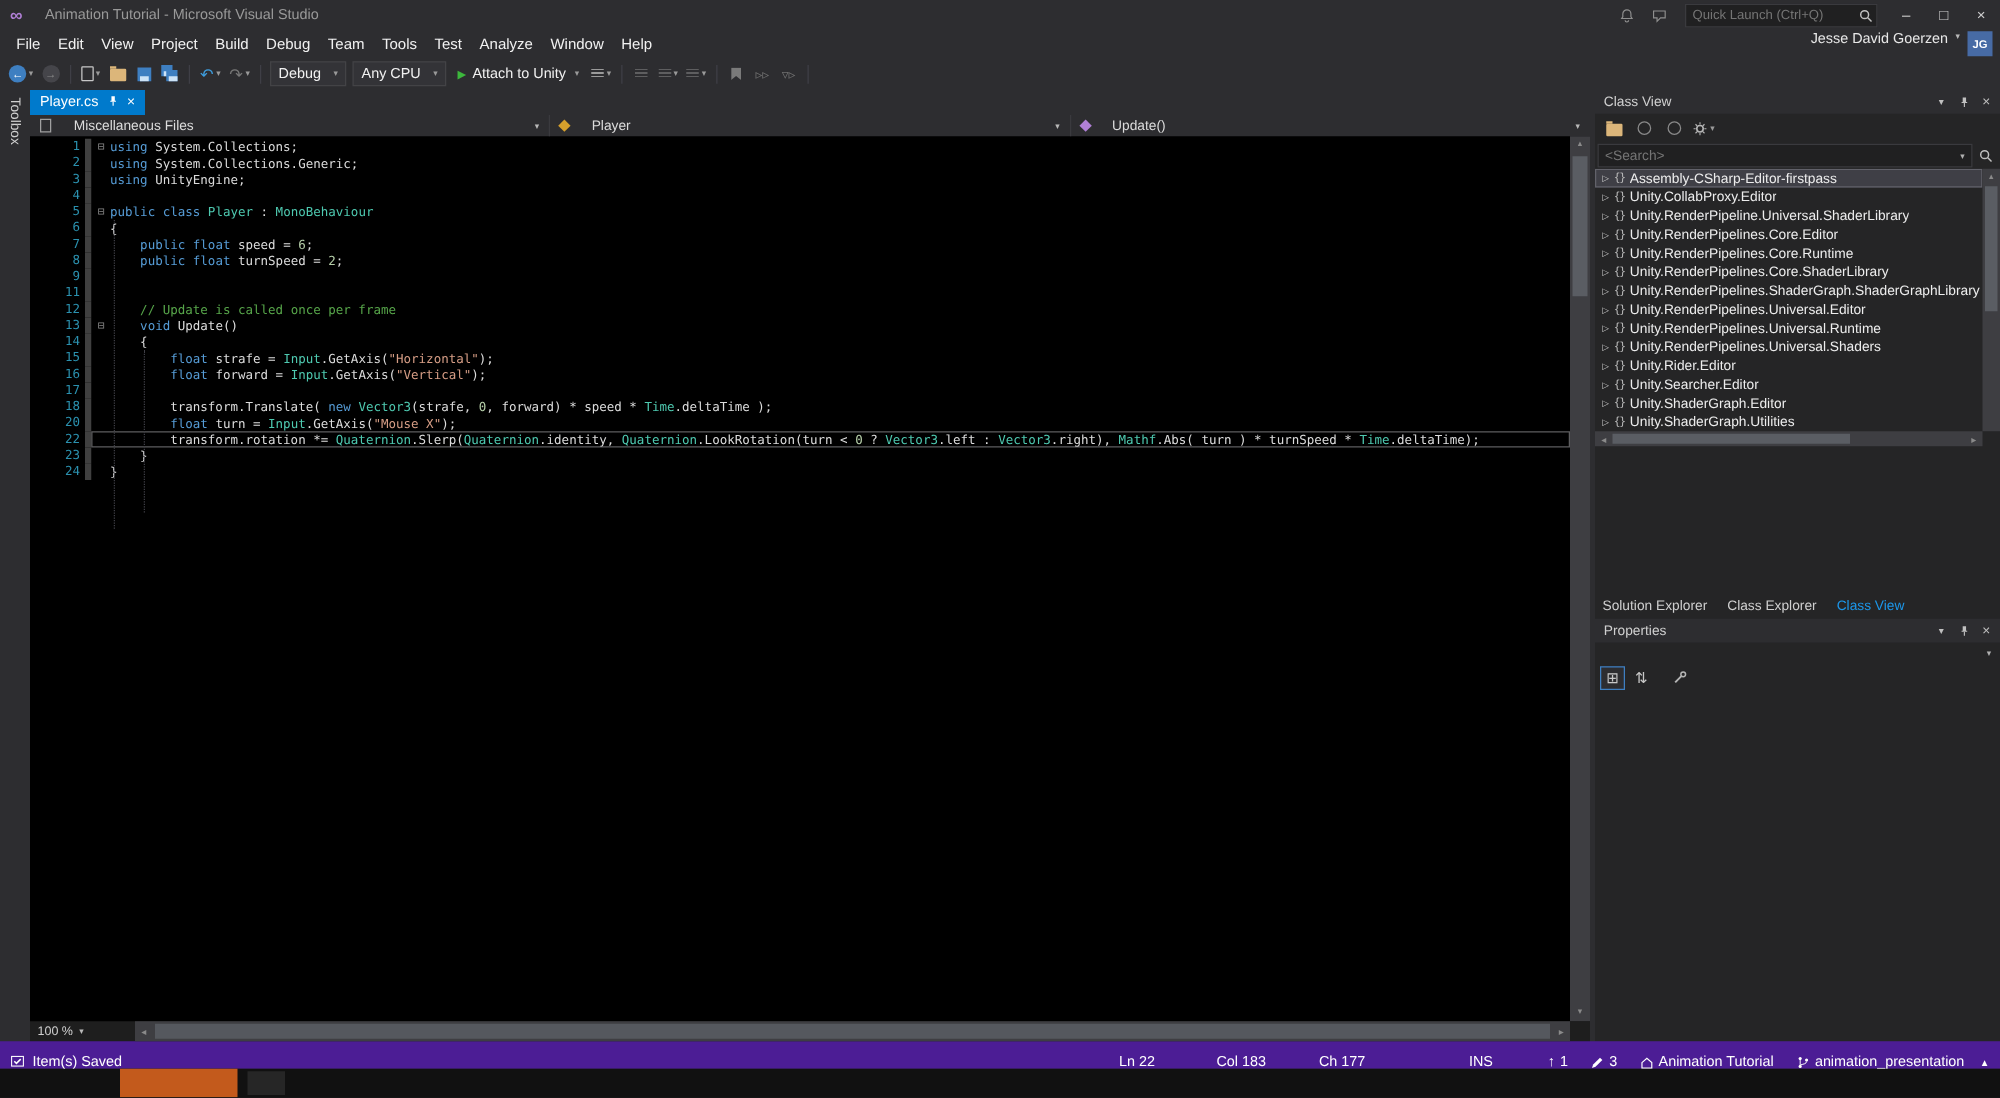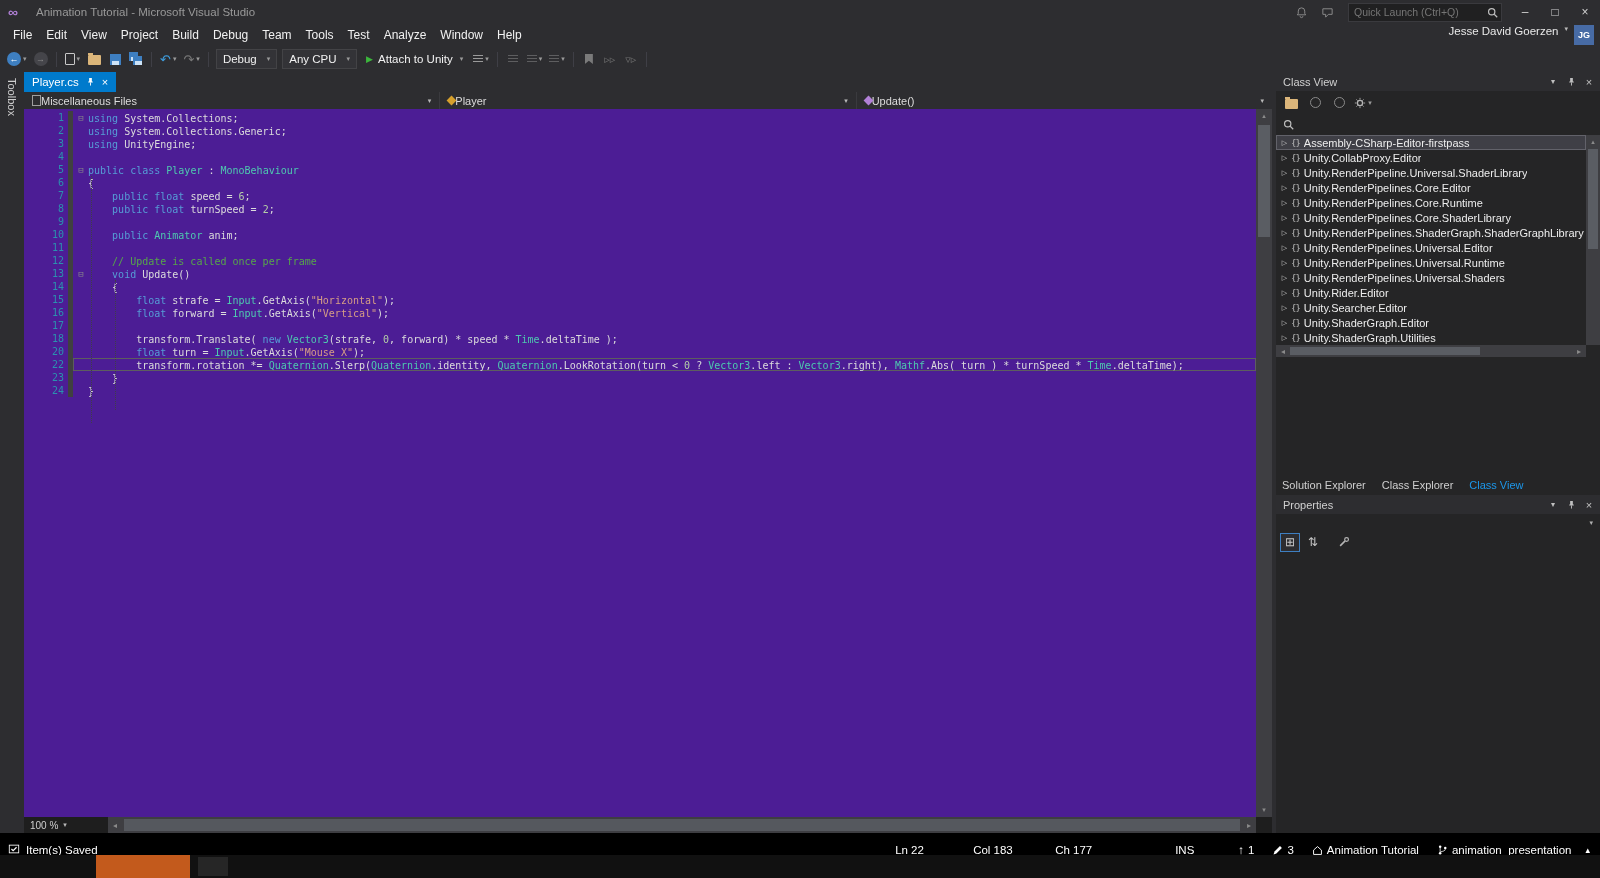--- a/index.html
+++ b/index.html
@@ -51,26 +51,26 @@
   .bars{width:10px;height:9px;background:repeating-linear-gradient(to bottom,#9a9a9a 0 1px,transparent 1px 3px)}
   .bars.dim{opacity:.45}
   .bm{width:8px;height:10px;background:#7a7a7a;clip-path:polygon(0 0,100% 0,100% 100%,50% 68%,0 100%)}
   .dim-glyph{color:#6f6f6f;font-size:11px}
 
   
   .main{flex:1;display:flex;min-height:0}
   .toolbox-strip{width:24px;flex:none;display:flex;justify-content:center;padding-top:6px;background:#2d2d30}
   .toolbox-label{writing-mode:vertical-rl;font-size:11px;color:#d0d0d0}
 
-  .editor-col{width:1248px;flex:none;display:flex;flex-direction:column;background:#4c1d95}
+  .editor-col{width:1248px;flex:none;display:flex;flex-direction:column;background:#000000}
   .tab-row{height:20px;flex:none;background:#2d2d30;display:flex}
   .doc-tab{background:#007acc;color:#fff;display:flex;align-items:center;gap:7px;padding:0 8px;font-size:11.5px}
   .tab-close{font-size:11px;color:#fff;line-height:1}
   .nav-bar{height:17px;flex:none;display:flex;background:#2d2d30}
-  .nav-combo{flex:1;display:flex;align-items:center;gap:0;padding:0 8px;font-size:11px;color:#dcdcdc;border-right:1px solid #3a3a3e}
+  .nav-combo{flex:1;display:flex;align-items:center;gap:18px;padding:0 8px;font-size:11px;color:#dcdcdc;border-right:1px solid #3a3a3e}
   .nav-combo:last-child{border-right:0}
   .nav-caret{margin-left:auto;font-size:7px;color:#b9b9b9}
   .nav-file-icon{width:9px;height:11px;border:1px solid #9f9f9f}
   .class-badge{width:7px;height:7px;background:#d6a02c;transform:rotate(45deg)}
   .method-badge{width:7px;height:7px;background:#b180d7;transform:rotate(45deg)}
 
   .code-area{flex:1;display:flex;min-height:0}
   .code-scroll{flex:1;min-width:0;padding-top:2px;position:relative;overflow:hidden}
   .code-line{display:flex;height:13px;line-height:13px;font-family:"DejaVu Sans Mono",monospace;font-size:10px;white-space:pre}
   .ln{width:40px;flex:none;text-align:right;color:#2b91af}
@@ -129,21 +129,21 @@
   .panel-tab{color:#cfcfcf}
   .panel-tab.active{color:#1c97ea}
   .props-section{flex:1;display:flex;flex-direction:column;min-height:0}
   .props-combo{height:17px;flex:none;display:flex;align-items:center;justify-content:flex-end;padding:0 7px;color:#b0b0b0;font-size:7px}
   .props-toolbar{height:22px;flex:none;display:flex;align-items:center;gap:3px;padding:0 4px}
   .pt-btn{width:20px;height:19px;display:flex;align-items:center;justify-content:center;color:#c8c8c8;font-size:12px}
   .pt-btn.selected{background:#2d2d30;outline:1px solid #3e7fc1;outline-offset:-1px}
   .props-space{flex:1}
 
   
-  .statusbar{height:22px;flex:none;background:#000000;display:flex;align-items:center;color:#fff;font-size:11.5px;padding:12px 10px 0 8px;gap:6px}
+  .statusbar{height:22px;flex:none;background:#4c1d95;display:flex;align-items:center;color:#fff;font-size:11.5px;padding:12px 10px 0 8px;gap:6px}
   .sb-flex{flex:1}
   .sb-ln{width:72px;flex:none}
   .sb-colf{width:76px;flex:none}
   .sb-ch{width:72px;flex:none}
   .sb-ins{flex:none;margin:0 26px 0 42px}
   .sb-group{display:flex;align-items:center;gap:4px;flex:none;margin-left:12px}
   .sb-caret{font-size:9px;margin-left:8px;flex:none}
 
   
   .taskbar{height:23px;flex:none;background:#111;position:relative}
@@ -324,21 +324,20 @@
           <div>
               <div class="code-line"><span class="ln">1</span><span class="ind on"></span><span class="line-body"><span class="fold">⊟</span><span class="code-text"><span class="tk-k">using</span><span class="tk-p"> System.Collections;</span></span></span></div>
               <div class="code-line"><span class="ln">2</span><span class="ind on"></span><span class="line-body"><span class="fold"></span><span class="code-text"><span class="tk-k">using</span><span class="tk-p"> System.Collections.Generic;</span></span></span></div>
               <div class="code-line"><span class="ln">3</span><span class="ind on"></span><span class="line-body"><span class="fold"></span><span class="code-text"><span class="tk-k">using</span><span class="tk-p"> UnityEngine;</span></span></span></div>
               <div class="code-line"><span class="ln">4</span><span class="ind on"></span><span class="line-body"><span class="fold"></span><span class="code-text"></span></span></div>
               <div class="code-line"><span class="ln">5</span><span class="ind on"></span><span class="line-body"><span class="fold">⊟</span><span class="code-text"><span class="tk-k">public</span><span class="tk-p"> </span><span class="tk-k">class</span><span class="tk-p"> </span><span class="tk-t">Player</span><span class="tk-p"> : </span><span class="tk-t">MonoBehaviour</span></span></span></div>
               <div class="code-line"><span class="ln">6</span><span class="ind on"></span><span class="line-body"><span class="fold"></span><span class="code-text"><span class="tk-p">{</span></span></span></div>
               <div class="code-line"><span class="ln">7</span><span class="ind on"></span><span class="line-body"><span class="fold"></span><span class="code-text"><span class="tk-p">    </span><span class="tk-k">public</span><span class="tk-p"> </span><span class="tk-k">float</span><span class="tk-p"> speed = </span><span class="tk-n">6</span><span class="tk-p">;</span></span></span></div>
               <div class="code-line"><span class="ln">8</span><span class="ind on"></span><span class="line-body"><span class="fold"></span><span class="code-text"><span class="tk-p">    </span><span class="tk-k">public</span><span class="tk-p"> </span><span class="tk-k">float</span><span class="tk-p"> turnSpeed = </span><span class="tk-n">2</span><span class="tk-p">;</span></span></span></div>
               <div class="code-line"><span class="ln">9</span><span class="ind on"></span><span class="line-body"><span class="fold"></span><span class="code-text"></span></span></div>
-              <div class="code-line"><span class="ln">10</span><span class="ind on"></span><span class="line-body"><span class="fold"></span><span class="code-text"><span class="tk-p">    </span><span class="tk-k">public</span><span class="tk-p"> </span><span class="tk-t">Animator</span><span class="tk-p"> anim;</span></span></span></div>
               <div class="code-line"><span class="ln">11</span><span class="ind on"></span><span class="line-body"><span class="fold"></span><span class="code-text"></span></span></div>
               <div class="code-line"><span class="ln">12</span><span class="ind on"></span><span class="line-body"><span class="fold"></span><span class="code-text"><span class="tk-p">    </span><span class="tk-c">// Update is called once per frame</span></span></span></div>
               <div class="code-line"><span class="ln">13</span><span class="ind on"></span><span class="line-body"><span class="fold">⊟</span><span class="code-text"><span class="tk-p">    </span><span class="tk-k">void</span><span class="tk-p"> Update()</span></span></span></div>
               <div class="code-line"><span class="ln">14</span><span class="ind on"></span><span class="line-body"><span class="fold"></span><span class="code-text"><span class="tk-p">    {</span></span></span></div>
               <div class="code-line"><span class="ln">15</span><span class="ind on"></span><span class="line-body"><span class="fold"></span><span class="code-text"><span class="tk-p">        </span><span class="tk-k">float</span><span class="tk-p"> strafe = </span><span class="tk-t">Input</span><span class="tk-p">.GetAxis(</span><span class="tk-s">"Horizontal"</span><span class="tk-p">);</span></span></span></div>
               <div class="code-line"><span class="ln">16</span><span class="ind on"></span><span class="line-body"><span class="fold"></span><span class="code-text"><span class="tk-p">        </span><span class="tk-k">float</span><span class="tk-p"> forward = </span><span class="tk-t">Input</span><span class="tk-p">.GetAxis(</span><span class="tk-s">"Vertical"</span><span class="tk-p">);</span></span></span></div>
               <div class="code-line"><span class="ln">17</span><span class="ind on"></span><span class="line-body"><span class="fold"></span><span class="code-text"></span></span></div>
               <div class="code-line"><span class="ln">18</span><span class="ind on"></span><span class="line-body"><span class="fold"></span><span class="code-text"><span class="tk-p">        transform.Translate( </span><span class="tk-k">new</span><span class="tk-p"> </span><span class="tk-t">Vector3</span><span class="tk-p">(strafe, </span><span class="tk-n">0</span><span class="tk-p">, forward) * speed * </span><span class="tk-t">Time</span><span class="tk-p">.deltaTime );</span></span></span></div>
               <div class="code-line"><span class="ln">20</span><span class="ind on"></span><span class="line-body"><span class="fold"></span><span class="code-text"><span class="tk-p">        </span><span class="tk-k">float</span><span class="tk-p"> turn = </span><span class="tk-t">Input</span><span class="tk-p">.GetAxis(</span><span class="tk-s">"Mouse X"</span><span class="tk-p">);</span></span></span></div>
               <div class="code-line current"><span class="ln">22</span><span class="ind on"></span><span class="line-body"><span class="fold"></span><span class="code-text"><span class="tk-p">        transform.rotation *= </span><span class="tk-t">Quaternion</span><span class="tk-p">.Slerp(</span><span class="tk-t">Quaternion</span><span class="tk-p">.identity, </span><span class="tk-t">Quaternion</span><span class="tk-p">.LookRotation(turn &lt; </span><span class="tk-n">0</span><span class="tk-p"> ? </span><span class="tk-t">Vector3</span><span class="tk-p">.left : </span><span class="tk-t">Vector3</span><span class="tk-p">.right), </span><span class="tk-t">Mathf</span><span class="tk-p">.Abs( turn ) * turnSpeed * </span><span class="tk-t">Time</span><span class="tk-p">.deltaTime);</span></span></span></div>
@@ -396,20 +395,24 @@
             </span>
           <span class="cvt-btn">
             <svg width="12" height="12" viewBox="0 0 14 14">
                 <circle cx="7" cy="7" r="3" fill="none" stroke="#b5b5b5" stroke-width="1.5"></circle>
                 <path d="M7 1v2M7 11v2M1 7h2M11 7h2M2.8 2.8l1.4 1.4M9.8 9.8l1.4 1.4M11.2 2.8L9.8 4.2M4.2 9.8l-1.4 1.4" stroke="#b5b5b5"></path>
               </svg>
             <span class="t-caret">▾</span>
           </span>
         </div>
         <div class="cv-search">
+          <span class="search-box">
+            <input value="" placeholder="&lt;Search&gt;" style="">
+            <span class="search-caret">▾</span>
+          </span>
           <span class="search-btn">
             <svg width="11" height="11" viewBox="0 0 14 14">
                 <circle cx="6" cy="6" r="4" fill="none" stroke="#c0c0c0" stroke-width="1.5"></circle>
                 <line x1="9.2" y1="9.2" x2="13" y2="13" stroke="#c0c0c0" stroke-width="1.5"></line>
               </svg>
           </span>
         </div>
         <div class="tree-zone">
           <div class="tree-rows">
               <div class="tree-item selected">

